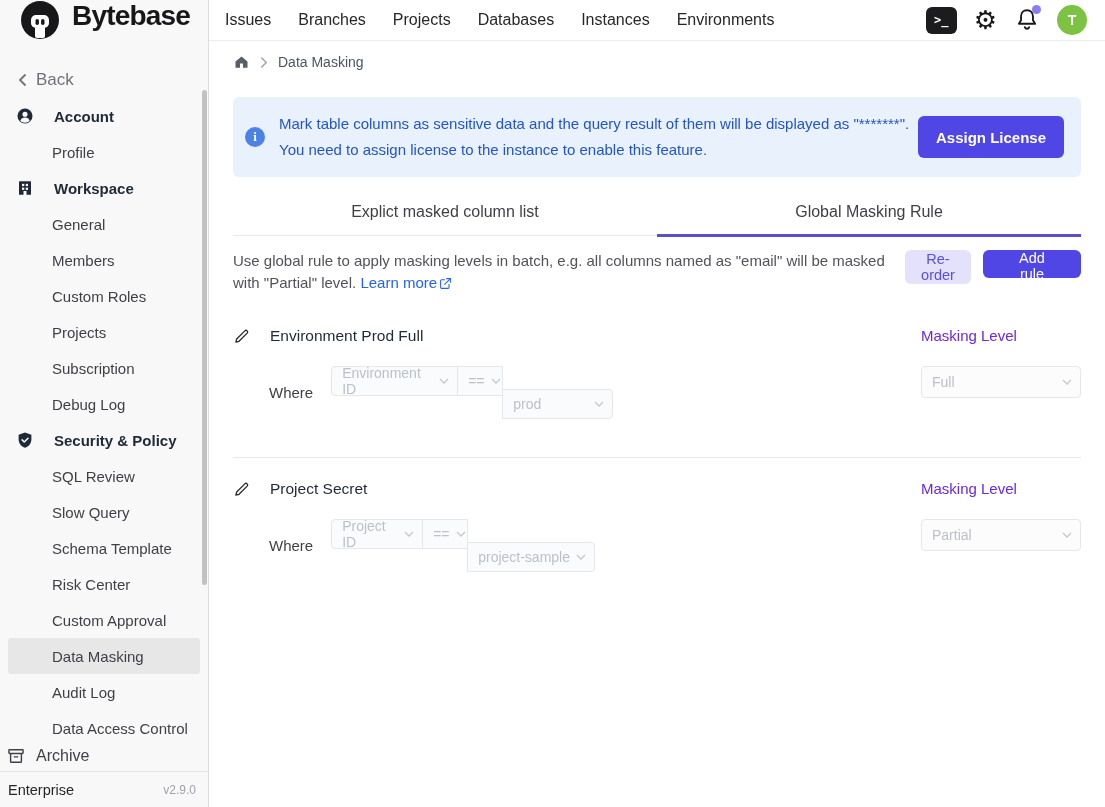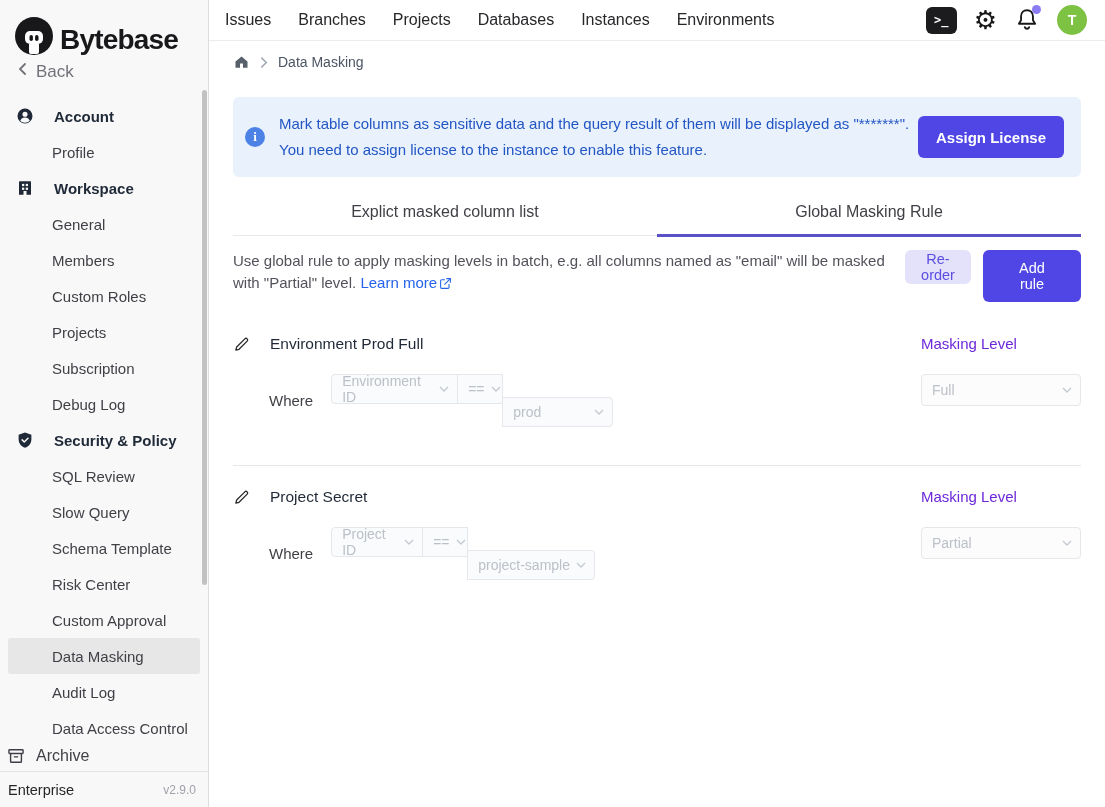--- a/index.html
+++ b/index.html
@@ -2,24 +2,24 @@
 <html><head>
 <meta charset="utf-8">
 <style>
   * { margin:0; padding:0; box-sizing:border-box; }
   html,body { width:1105px; height:807px; }
   body { font-family:"Liberation Sans","DejaVu Sans",sans-serif; background:#fff; color:#27272a; overflow:hidden; }
   .app { display:flex; width:1105px; height:807px; }
 
   
   .sidebar { position:relative; width:209px; flex:0 0 209px; background:#f8f8f8; border-right:1px solid #dddddd; display:flex; flex-direction:column; }
-  .logo { height:56px; display:flex; align-items:flex-end; padding-left:14px; gap:6px; cursor:pointer; }
+  .logo { height:56px; display:flex; align-items:flex-start; padding-left:20px; gap:12px; cursor:pointer; }
   .logo-text { font-size:28px; font-weight:700; letter-spacing:-0.8px; color:#18181b; }
   .side-nav { flex:1; overflow:hidden; padding-top:6px; }
-  .back { height:36px; display:flex; gap:8px; padding-left:16px; color:#71717a; font-size:17px; cursor:pointer; }
+  .back { height:36px; display:flex; align-items:center; gap:8px; padding-left:16px; color:#71717a; font-size:17px; cursor:pointer; }
   .s-head { height:36px; display:flex; align-items:center; gap:20px; margin:0 8px; padding-left:8px; font-size:15px; font-weight:600; color:#1f2937; cursor:pointer; }
   .s-item { height:36px; display:flex; align-items:center; margin:0 8px; padding-left:44px; font-size:15px; color:#3f3f46; cursor:pointer; border-radius:3px; }
   .s-item.selected { background:#e7e7e7; }
   .s-ico { width:18px; height:18px; display:flex; }
   .scroll-thumb { position:absolute; right:1px; top:90px; width:5px; height:495px; border-radius:3px; background:#c2c2c2; }
   .archive { height:30px; display:flex; align-items:center; gap:10px; padding-left:6px; font-size:16px; color:#3f3f46; cursor:pointer; background:#f8f8f8; }
   .side-footer { height:36px; border-top:1px solid #e3e3e3; display:flex; align-items:center; justify-content:space-between; padding:0 12px 0 8px; }
   .side-footer .plan { font-size:14.5px; color:#27272a; }
   .side-footer .ver { font-size:12px; color:#a1a1aa; }
 
@@ -46,21 +46,21 @@
 
   .tabs { margin-top:16px; display:flex; border-bottom:1px solid #e9e9eb; }
   .tab { flex:1; text-align:center; padding:10px 0 14px; font-size:16px; color:#3f3f46; cursor:pointer; position:relative; }
   .tab.active::after { content:""; position:absolute; left:0; right:0; bottom:-2px; height:3px; background:#5a50c8; }
 
   .desc-row { margin-top:14px; display:flex; justify-content:space-between; }
   .desc { max-width:672px; font-size:15px; line-height:22px; color:#52525b; }
   .learn { color:#2563eb; text-decoration:none; cursor:pointer; display:inline-flex; align-items:center; gap:2px; }
   .desc-btns { display:flex; gap:12px; align-items:flex-start; }
   .btn-soft { background:#e4e1fb; color:#5b4fe0; border:none; border-radius:6px; height:34px; padding:0 15px; font-size:14.5px; cursor:pointer; font-family:inherit; }
-  .desc-btns .btn-primary { height:52px; padding:0 32px; }
+  .desc-btns .btn-primary { height:28px; padding:0 32px; }
 
   .rule { margin-top:33px; }
   .rule-head { display:flex; justify-content:space-between; align-items:center; }
   .rule-title-wrap { display:flex; align-items:center; gap:20px; }
   .pencil { width:17px; height:17px; display:flex; cursor:pointer; }
   .rule-title { font-size:15.5px; font-weight:500; color:#1f2937; }
   .ml-col { width:160px; }
   .ml-label { font-size:15px; font-weight:500; color:#6d28d9; }
   .rule-body { margin-top:21px; display:flex; justify-content:space-between; }
   .where-wrap { display:flex; align-items:center; padding-left:36px; gap:18px; }

